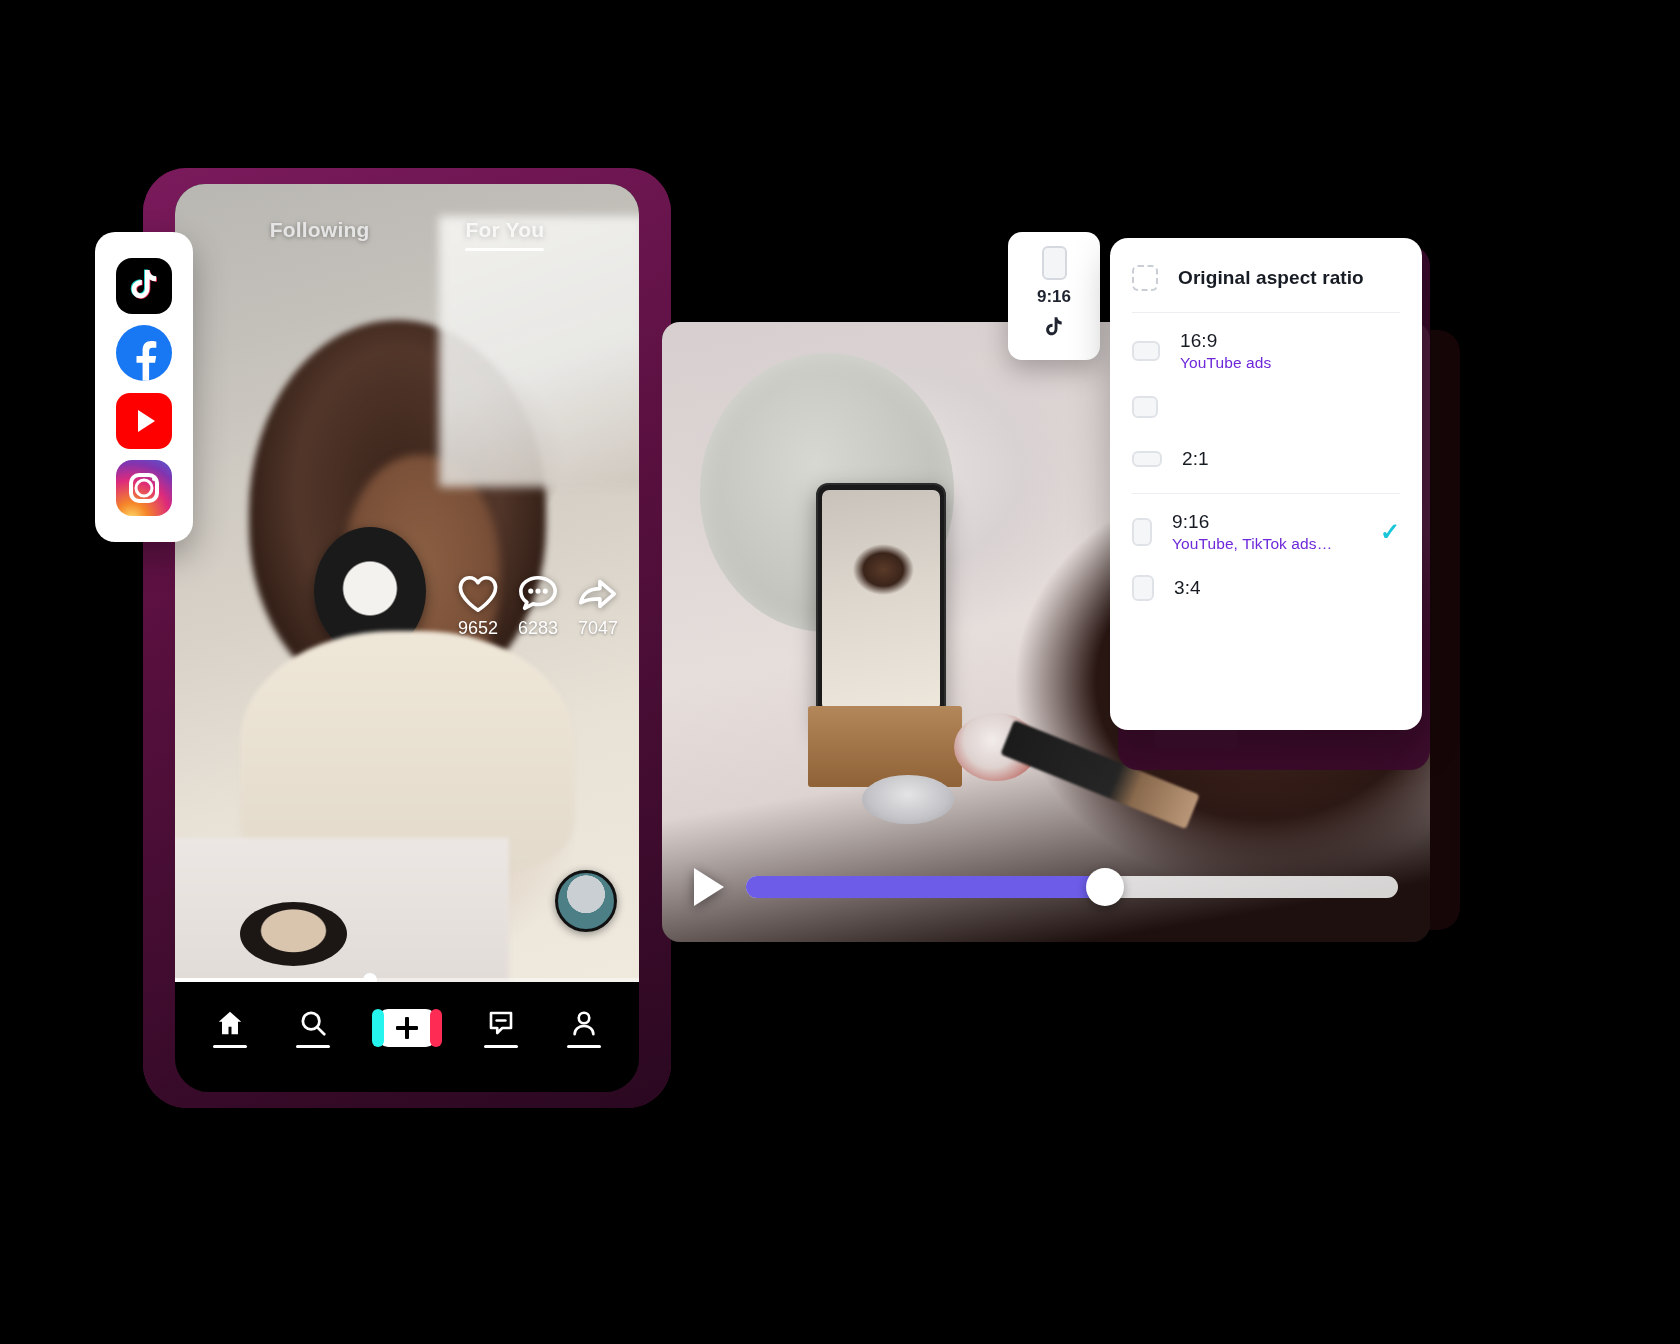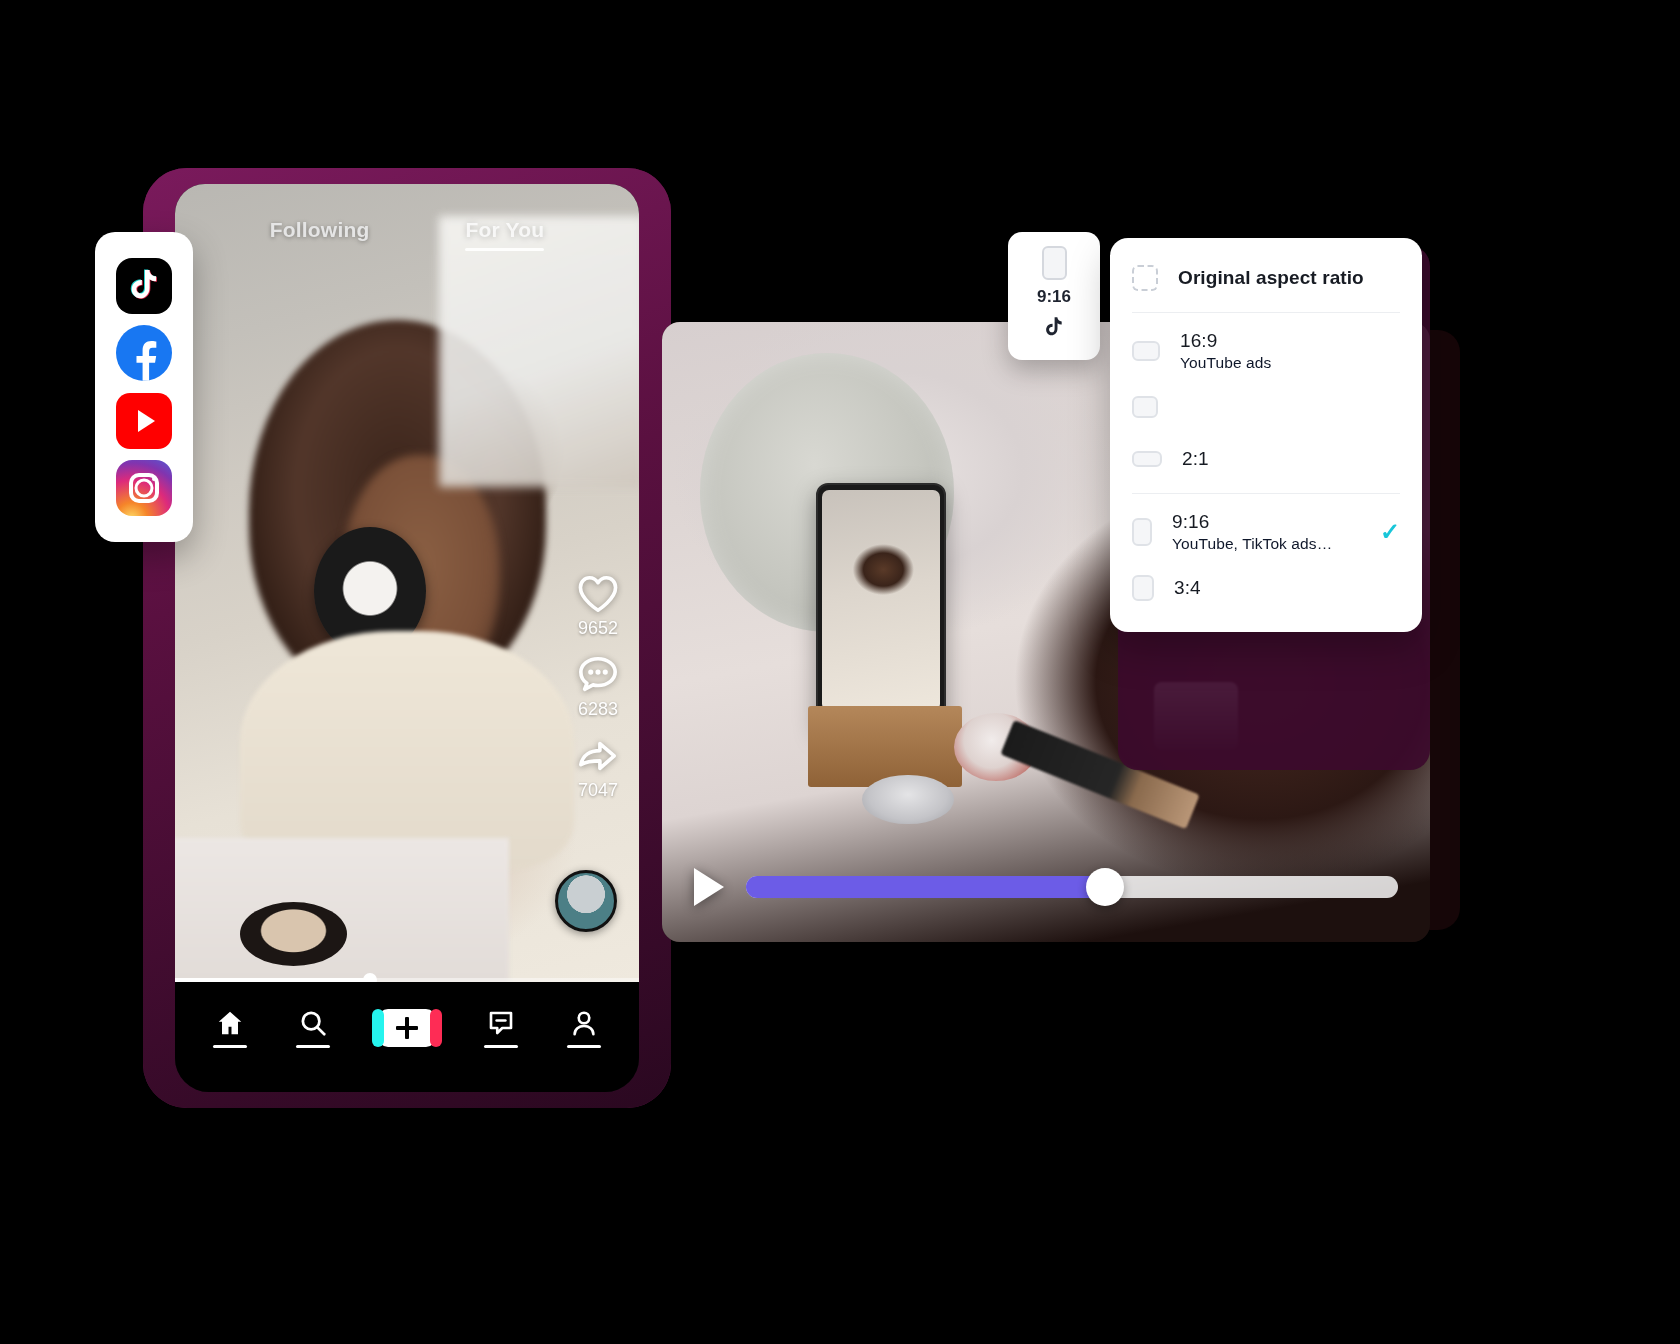--- a/index.html
+++ b/index.html
@@ -91,21 +91,21 @@
   }
   .feed-tab { color:#e5e5e5; text-shadow:0 1px 4px rgba(0,0,0,.35); }
   .feed-tab.inactive { color: rgba(255,255,255,.78); text-shadow:0 1px 6px rgba(0,0,0,.22); }
   .feed-tab.inactive::after {
     content:""; display:block; height:3px; border-radius:2px;
     background: rgba(255,255,255,.9); margin-top:6px;
   }
 
   .action-rail {
     position:absolute; right:18px; top:388px;
-    display:flex; flex-direction:column; align-items:center; gap:14px;
+    display:flex; flex-direction:row; align-items:center; gap:14px;
     color:#fff;
   }
   .rail-item { display:flex; flex-direction:column; align-items:center; gap:4px; }
   .rail-item svg { filter: drop-shadow(0 1px 3px rgba(0,0,0,.35)); }
   .rail-count { font-size:18px; font-weight:500; text-shadow:0 1px 3px rgba(0,0,0,.4); }
 
   .avatar-bubble {
     position:absolute; right:22px; bottom:160px;
     width:62px; height:62px; border-radius:50%;
     border:3px solid #111;
@@ -288,34 +288,34 @@
   .ratio-side-tt { margin-top:2px; }
 
   
   .ratio-menu-shadow {
     position:absolute; left:1118px; top:246px;
     width:312px; height:524px; border-radius:20px;
     background: rgba(60,10,45,.92);
   }
   .ratio-menu {
     position:absolute; left:1110px; top:238px;
-    width:312px; height:394px;
+    width:312px; height:492px;
     background:#fff; border-radius:18px;
     box-shadow:0 16px 40px rgba(0,0,0,.28);
     padding: 14px 0 12px 0; z-index:7;
     overflow:hidden;
   }
   .ratio-row {
     display:flex; align-items:center; gap:20px;
     padding: 9px 22px; min-height:52px; cursor:pointer;
   }
   .ratio-row .rr-texts { flex:1; display:flex; flex-direction:column; gap:2px; }
   .rr-title { font-size:19px; font-weight:400; color:#171b23; letter-spacing:.1px; }
   .rr-title.light { font-weight:600; }
-  .rr-sub { font-size:15.5px; color:#0f172a; letter-spacing:.1px; }
+  .rr-sub { font-size:15.5px; color:#6d28d9; letter-spacing:.1px; }
   .rr-check { color:#18c6d9; font-size:24px; font-weight:700; line-height:1; }
   .ratio-sep { height:1px; background:#eceef1; margin:8px 22px; }
 
   .rbox { flex:none; border:2.5px solid #dfe2e7; border-radius:6px; background:#f5f6f8; }
   .rbox-dashed { width:26px; height:26px; border:2.5px dashed #c9ced6; background:transparent; }
   .rbox-169 { width:28px; height:20px; }
   .rbox-43  { width:26px; height:22px; }
   .rbox-21  { width:30px; height:16px; }
   .rbox-916 { width:20px; height:28px; }
   .rbox-11  { width:24px; height:24px; }

